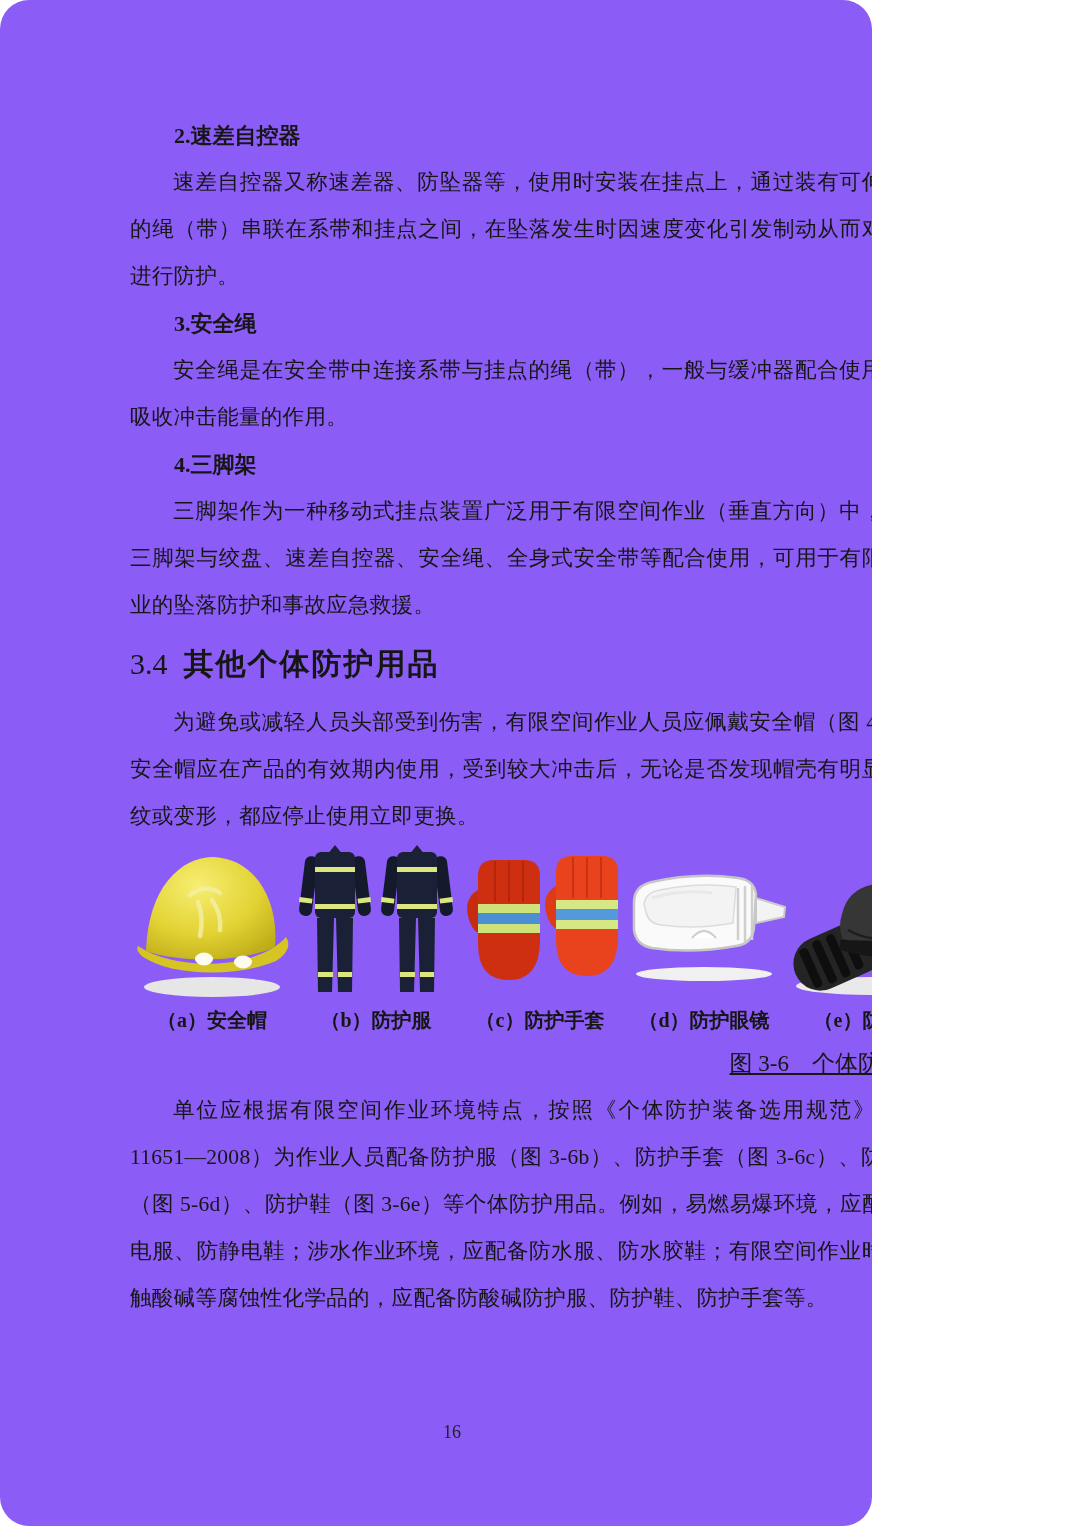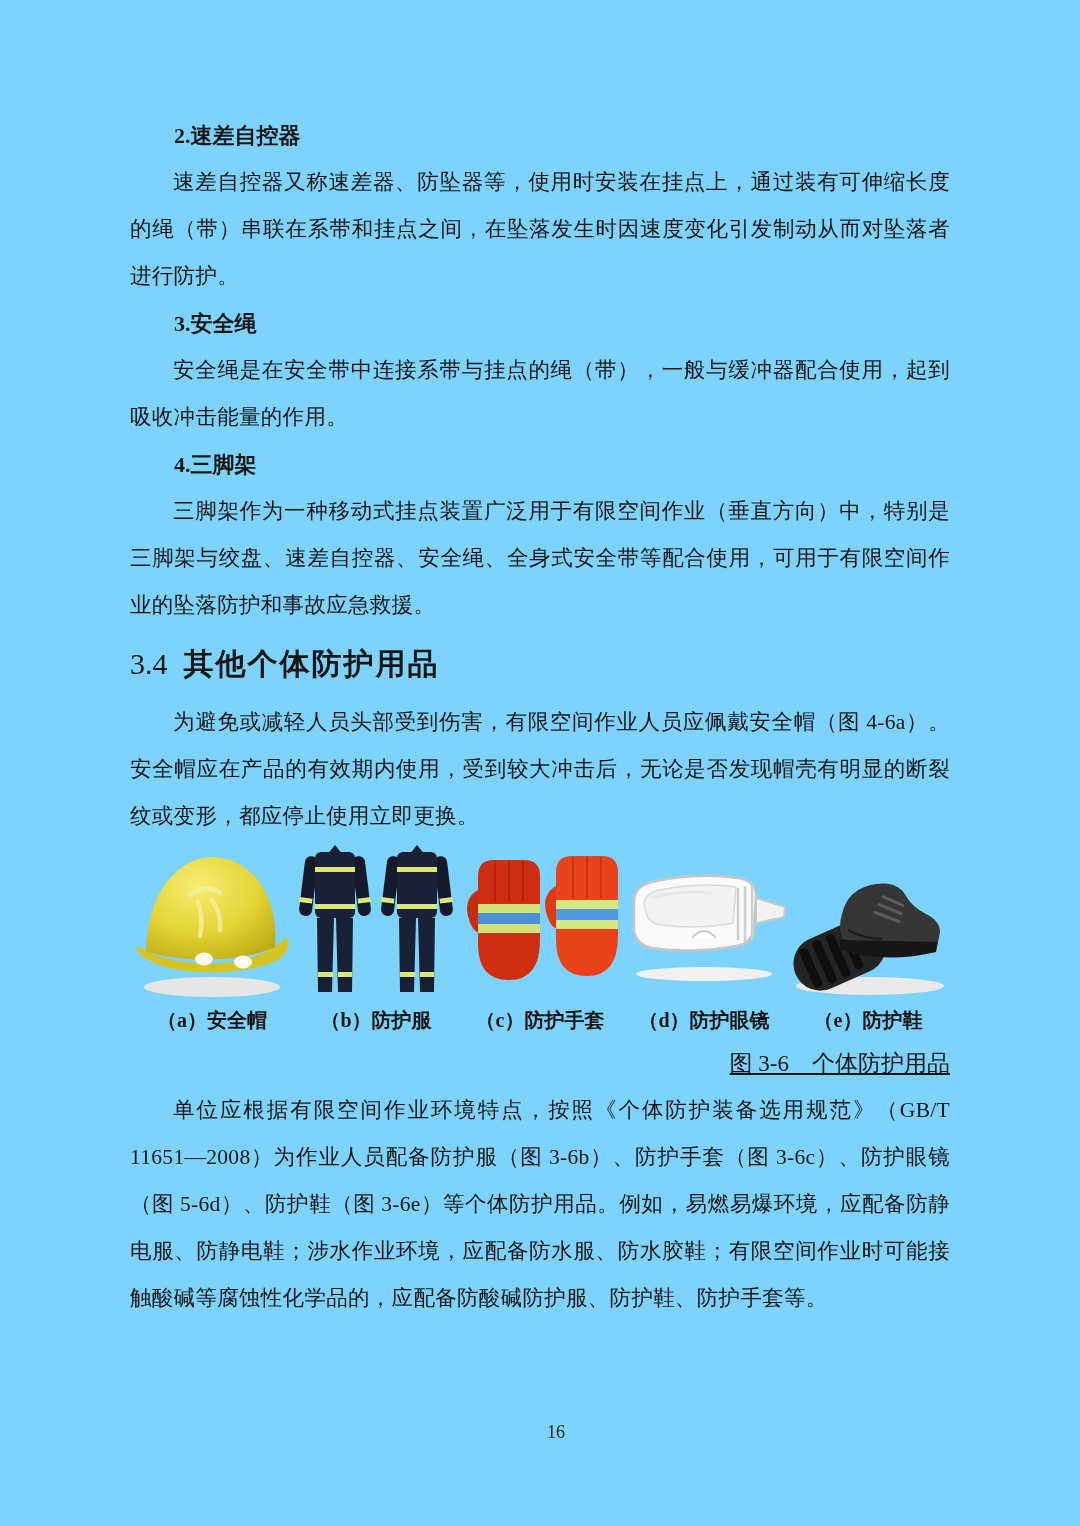--- a/index.html
+++ b/index.html
@@ -1,24 +1,25 @@
 <!DOCTYPE html>
 <html><head>
 <meta charset="utf-8">
 <style>
   * { box-sizing: border-box; }
   html, body { margin: 0; padding: 0; background: #ffffff; }
   .page {
     position: relative;
-    width: 1080px;
+    width: 872px;
     height: 1526px;
-    background: #7dd3fc;
+    background: #8b5cf6;
     color: #161616;
     font-family: "Liberation Serif", "DejaVu Serif", serif;
     overflow: hidden;
+    border-radius: 29px;
   }
   .content {
     position: absolute;
     left: 130px;
     top: 112px;
     width: 820px;
   }
   .h3 {
     font-weight: 700;
     font-size: 22px;

